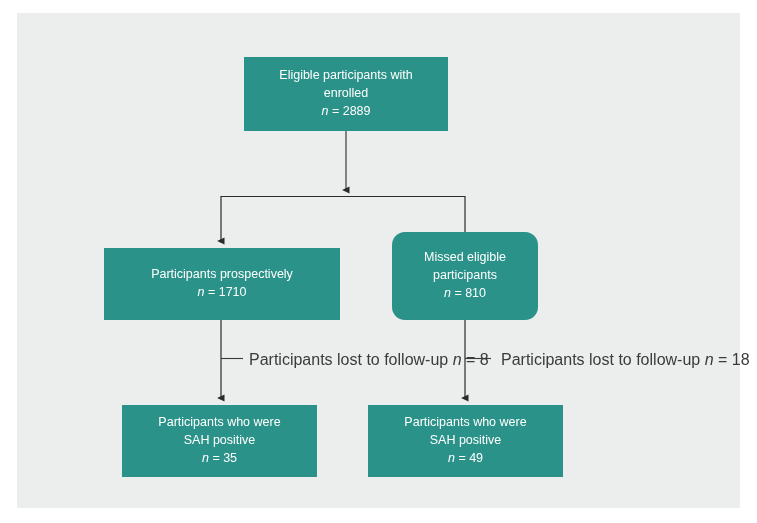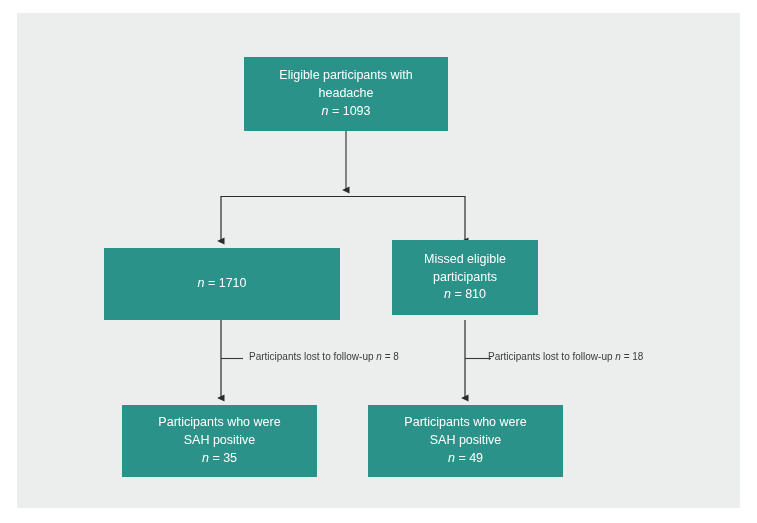--- a/index.html
+++ b/index.html
@@ -68,54 +68,55 @@
     height: 74px;
   }
   #box-enrolled {
     left: 104px;
     top: 248px;
     width: 236px;
     height: 72px;
   }
   #box-missed {
     left: 392px;
-    top: 240px;
+    top: 232px;
     width: 146px;
-    height: 75px;
+    height: 88px;
+    border-radius: 13px;
   }
   #box-sah-enrolled {
     left: 122px;
     top: 405px;
     width: 195px;
     height: 72px;
   }
   #box-sah-missed {
     left: 368px;
     top: 405px;
     width: 195px;
     height: 72px;
   }
 
   
   .edge-label {
     position: absolute;
-    font-size: 10px;
+    font-size: 16px;
     color: #3b3b3b;
     white-space: nowrap;
     line-height: 1;
   }
   .edge-label .n-italic {
     font-style: italic;
   }
   #label-lost-left {
     left: 249px;
     top: 352px;
   }
   #label-lost-right {
-    left: 488px;
+    left: 501px;
     top: 352px;
   }
 </style>
 </head>
 <body>
 
 <div id="figure-panel"></div>
 
 <svg id="flow-canvas" xmlns="http://www.w3.org/2000/svg" viewBox="0 0 757 523">
   <defs>
@@ -136,25 +137,26 @@
 
   <line x1="465" y1="320" x2="465" y2="398" stroke="#2b2b2b" stroke-width="1.2" marker-end="url(#arrowhead)"></line>
 
   <line x1="221" y1="358.5" x2="243" y2="358.5" stroke="#3b3b3b" stroke-width="1.1"></line>
 
   <line x1="465" y1="358.5" x2="491" y2="358.5" stroke="#3b3b3b" stroke-width="1.1"></line>
 </svg>
 
 <div class="node-box" id="box-eligible">
   <span class="node-line">Eligible participants with</span>
-  <span class="node-line">headache</span>
-  <span class="node-count"><span class="n-italic">n</span> <span>= 1093</span></span>
+  <span class="node-line">enrolled</span>
+  <span class="node-count"><span class="n-italic">n</span> <span>= 2889</span></span>
 </div>
 
 <div class="node-box" id="box-enrolled">
+  <span class="node-line">Participants prospectively</span>
   <span class="node-count"><span class="n-italic">n</span> <span>= 1710</span></span>
 </div>
 
 <div class="node-box" id="box-missed">
   <span class="node-line">Missed eligible</span>
   <span class="node-line">participants</span>
   <span class="node-count"><span class="n-italic">n</span> <span>= 810</span></span>
 </div>
 
 <div class="node-box" id="box-sah-enrolled">

